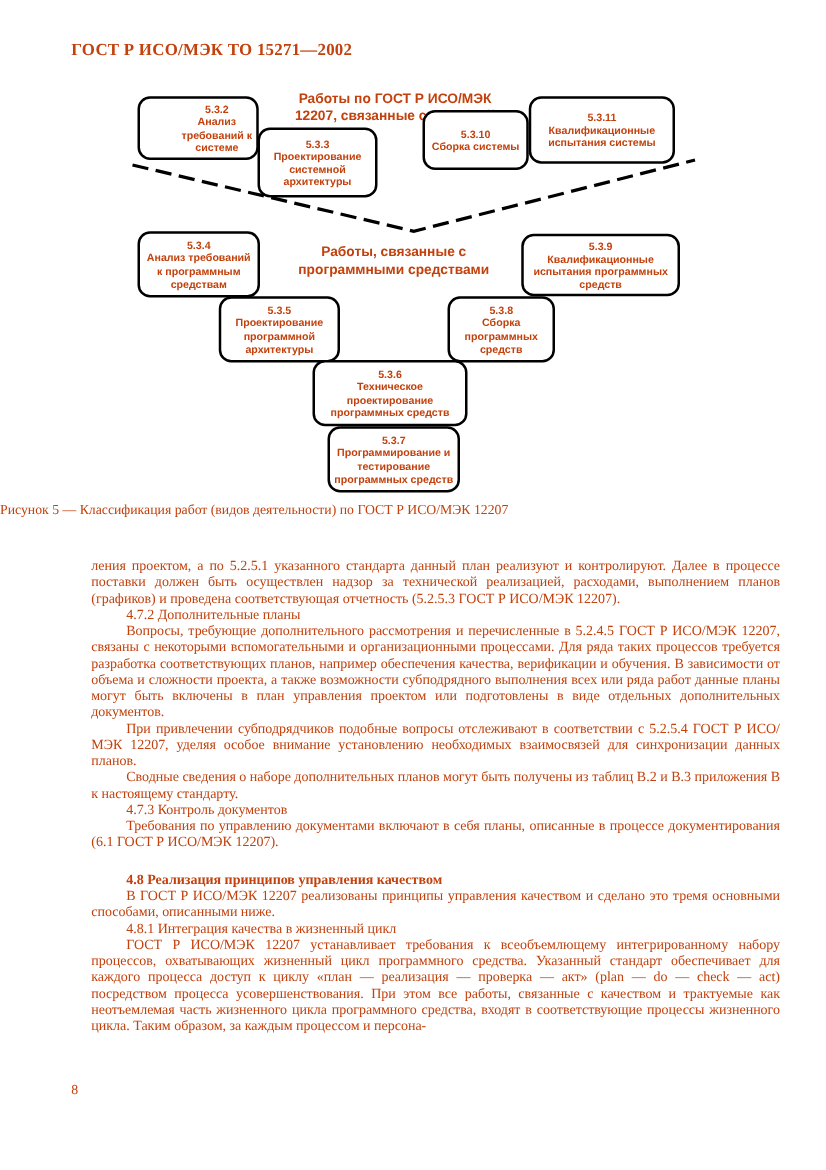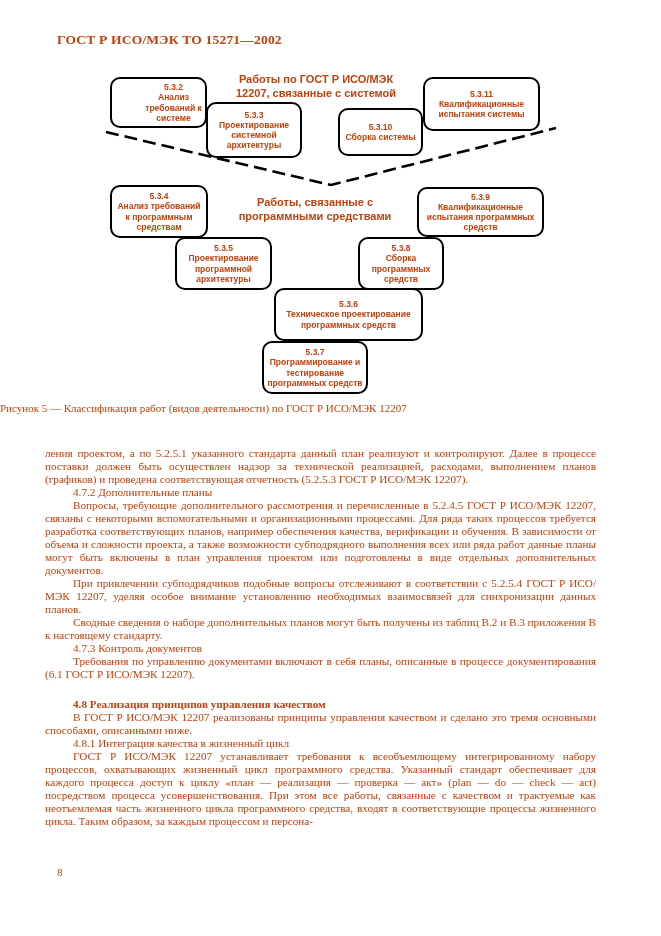--- a/index.html
+++ b/index.html
@@ -40,21 +40,21 @@
     z-index:1;
   }
   .figure-caption {
     position:absolute; left:0; top:402px; width:657px;
     text-align:left;
     font-family:Liberation Serif, serif;
     font-size:11px;
   }
   
   .body-text {
-    position:absolute; left:45px; top:447px; width:551px;
+    position:absolute; left:73px; top:447px; width:551px;
     font-family:"Liberation Serif", serif;
     font-size:11.2px; line-height:13px;
     text-align:justify;
   }
   .body-text p { margin:0; }
   .body-text p.indent { text-indent:28px; }
   .body-text p.bold { font-weight:bold;margin-top:17px; }
   .page-number {
     position:absolute; left:57px; top:866px;
     font-family:"Liberation Serif", serif;
@@ -81,21 +81,21 @@
     <div class="dbox" style="left:110px; top:77px; width:97px; height:51px;padding-left:33px;">
       <span class="bid">5.3.2</span>
       <span class="blabel">Анализ требований к системе</span>
     </div>
 
     <div class="dbox" style="left:206px; top:102px; width:96px; height:56px;">
       <span class="bid">5.3.3</span>
       <span class="blabel">Проектирование системной архитектуры</span>
     </div>
 
-    <div class="dbox" style="left:338px; top:108px; width:85px; height:48px;">
+    <div class="dbox" style="left:338px; top:88px; width:85px; height:48px;">
       <span class="bid">5.3.10</span>
       <span class="blabel">Сборка системы</span>
     </div>
 
     <div class="dbox" style="left:423px; top:77px; width:117px; height:54px;">
       <span class="bid">5.3.11</span>
       <span class="blabel">Квалификационные испытания системы</span>
     </div>
 
     <div class="dbox" style="left:110px; top:185px; width:98px; height:53px;">
@@ -111,21 +111,21 @@
     <div class="dbox" style="left:175px; top:237px; width:97px; height:53px;">
       <span class="bid">5.3.5</span>
       <span class="blabel">Проектирование программной архитектуры</span>
     </div>
 
     <div class="dbox" style="left:358px; top:237px; width:86px; height:53px;">
       <span class="bid">5.3.8</span>
       <span class="blabel">Сборка программных средств</span>
     </div>
 
-    <div class="dbox" style="left:274px; top:288px; width:149px; height:53px;">
+    <div class="dbox" style="left:250px; top:288px; width:124px; height:53px;">
       <span class="bid">5.3.6</span>
       <span class="blabel">Техническое проектирование программных средств</span>
     </div>
 
     <div class="dbox" style="left:262px; top:341px; width:106px; height:53px;">
       <span class="bid">5.3.7</span>
       <span class="blabel">Программирование и тестирование программных средств</span>
     </div>
 
   </div>

